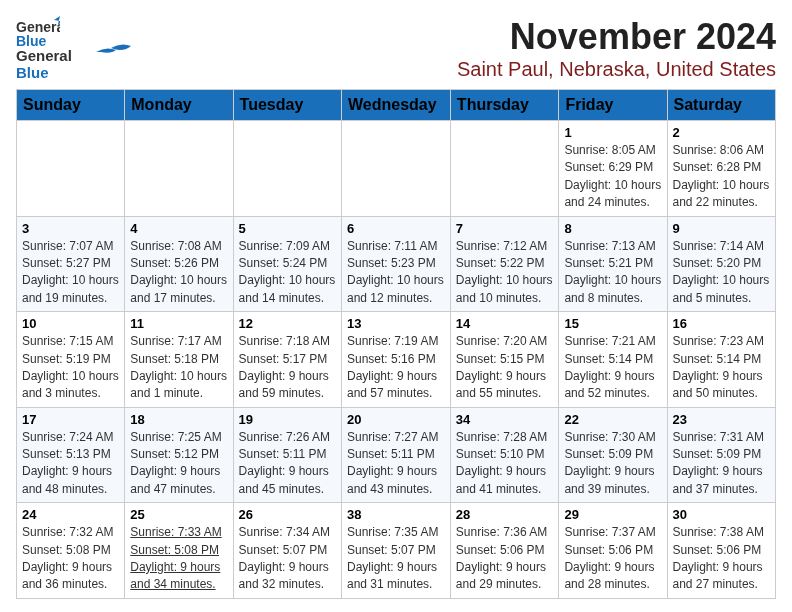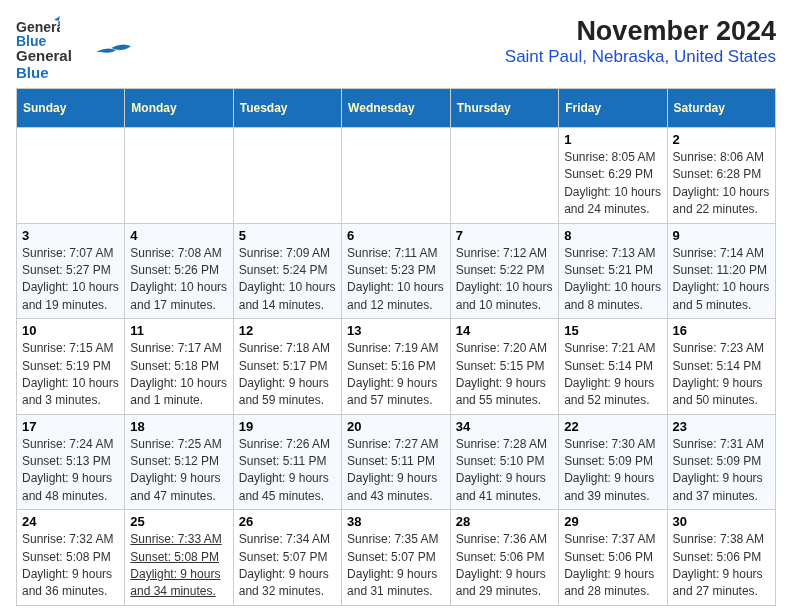--- a/index.html
+++ b/index.html
@@ -23,39 +23,39 @@
     }
     .logo-combined {
       display: flex;
       align-items: center;
       gap: 4px;
     }
     .title-block {
       text-align: right;
     }
     .month-title {
-      font-size: 27px;
+      font-size: 36px;
       font-weight: bold;
       color: #222;
     }
     .subtitle {
-      font-size: 17px;
-      color: #1d4ed8;
+      font-size: 20px;
+      color: #7f1d1d;
     }
     .calendar {
       width: 100%;
       border-collapse: collapse;
       font-size: 11px;
     }
     .calendar th {
       background-color: #1a6fba;
-      color: #fef9c3;
+      color: #000000;
       text-align: left;
-      padding: 12px 6px;
-      font-size: 12px;
+      padding: 6px 6px;
+      font-size: 16px;
       font-weight: bold;
       border: 1px solid #ccc;
     }
     .calendar td {
       border: 1px solid #ccc;
       vertical-align: top;
       padding: 4px 5px;
       width: 109px;
       min-height: 80px;
       background: #fff;
@@ -176,21 +176,21 @@
         </td>
         <td>
           <span class="day-num">8</span>
           <div class="day-info" style="white-space: pre-line;">Sunrise: 7:13 AM
 Sunset: 5:21 PM
 Daylight: 10 hours and 8 minutes.</div>
         </td>
         <td>
           <span class="day-num">9</span>
           <div class="day-info" style="white-space: pre-line;">Sunrise: 7:14 AM
-Sunset: 11:20 PM
+Sunset: 5:20 PM
 Daylight: 10 hours and 5 minutes.</div>
         </td>
       </tr>
       <tr class="row-odd">
         <td>
           <span class="day-num">10</span>
           <div class="day-info" style="white-space: pre-line;">Sunrise: 7:15 AM
 Sunset: 5:19 PM
 Daylight: 10 hours and 3 minutes.</div>
         </td>

